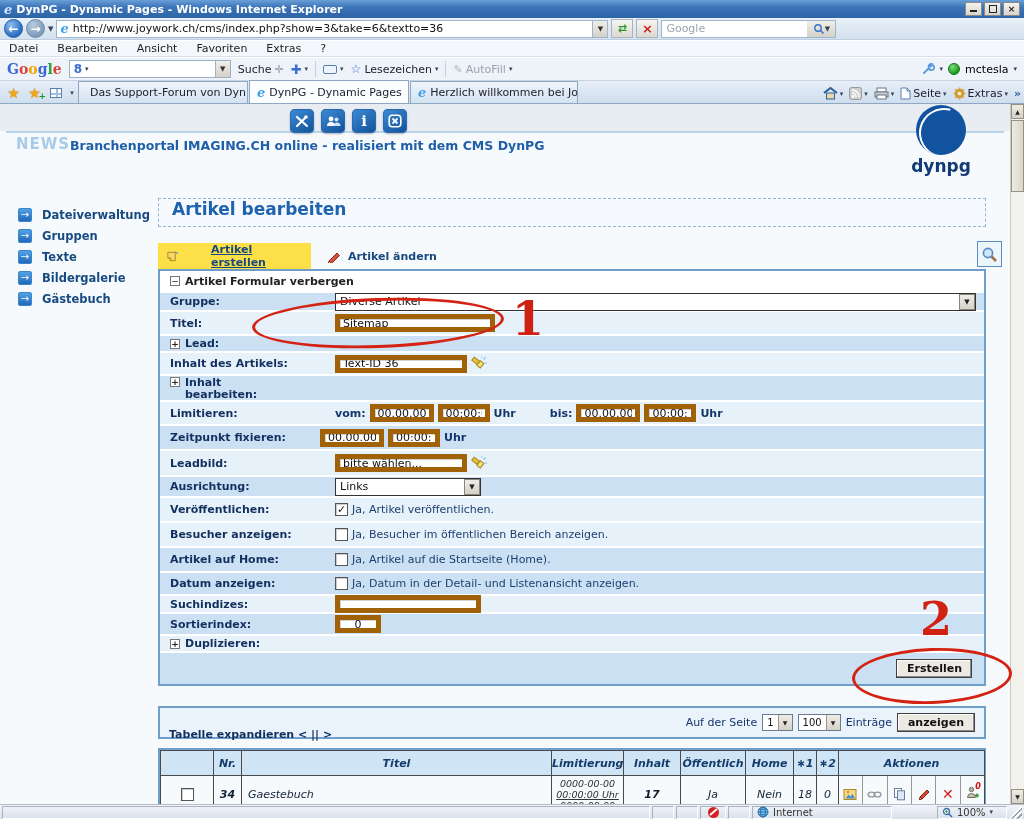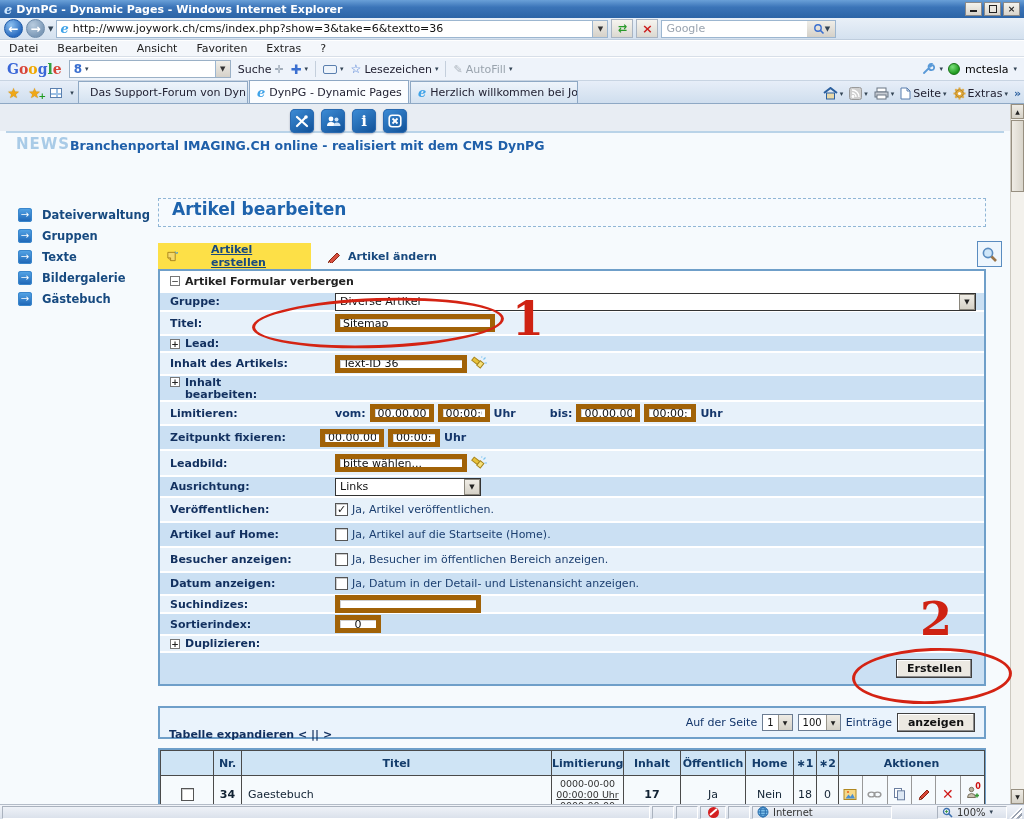--- a/index.html
+++ b/index.html
@@ -138,21 +138,21 @@
   .tbox { position:absolute; left:158px; top:602px; width:828px; height:33px; border:2px solid #6f9fc9; background:#eaf3fc;
     display:flex; align-items:center; padding:0 9px; }
   .tbox-left { font-weight:bold; color:#12305f;margin-top:24px; }
   .tbox-right { margin-left:auto; display:flex; align-items:center; gap:5px; color:#14366b;justify-content:center; }
   .msel { display:flex; border:1px solid #6b7c92; background:#fff; height:17px; align-items:center; }
   .msel .v { padding:0 4px; font-size:10px; color:#111; }
   .msel .a { width:14px; height:15px; background:linear-gradient(#efece5,#d5d1c7); border-left:1px solid #9a968c;
     font-size:6px; display:flex; align-items:center; justify-content:center; color:#222; }
 
   .dtable { position:absolute; left:158px; top:644px; width:828px; border:2px solid #6f9fc9; background:#fbfdff; }
-  table { border-collapse:collapse; width:100%; table-layout:fixed; }
+  table { border-collapse:collapse; width:100%; table-layout:fixed;font-style:italic; }
   th,td { border:1px solid #4a4a4a; font-size:11px; color:#123; overflow:hidden; }
   th { background:#cfe4f5; color:#143c6b; height:25px; font-weight:bold; }
   td { height:36px; text-align:center; background:#f6fafd; }
   td.tl { text-align:left; padding-left:6px; }
   .limcell { font-size:9.5px; line-height:11px; color:#333; }
   .limcell .u { text-decoration:underline; }
   .actions { display:flex; height:36px; align-items:center; }
   .act { flex:1; height:100%; display:flex; align-items:center; justify-content:center; border-left:1px solid #999; }
   .act:first-child { border-left:none; }
   .xred { color:#d01818; font-weight:bold; font-size:14px; }
@@ -387,20 +387,24 @@
           <rect x="1.2" y="1.2" width="11.6" height="11.6" rx="3" fill="none" stroke="#fff" stroke-width="1.6"></rect>
           <line x1="4.5" y1="4.5" x2="9.5" y2="9.5" stroke="#fff" stroke-width="1.8"></line>
           <line x1="9.5" y1="4.5" x2="4.5" y2="9.5" stroke="#fff" stroke-width="1.8"></line>
         </svg>
     </span>
   </div>
 
   <div class="news">NEWS</div>
   <div class="banner">Branchenportal IMAGING.CH online - realisiert mit dem CMS DynPG</div>
 
+  <div class="logo">
+    <div class="logocirc"></div>
+    <div class="logotext">dynpg</div>
+  </div>
 
   <div class="vscroll">
     <span class="sbtn" style="top:0">▲</span>
     <span class="sthumb"></span>
     <span class="sbtn" style="bottom:0">▼</span>
   </div>
 
   <div class="snav">
     <div class="snav-item">
         <span class="snav-ic">→</span>
@@ -555,33 +559,33 @@
     </div>
 
     <div class="frow light" style="height:25px">
       <div class="flbl">Veröffentlichen:</div>
       <div class="fctl">
           <span class="chk">✓</span>
           <span class="chktext">Ja, Artikel veröffentlichen.</span>
         </div>
     </div>
 
+    <div class="frow light" style="height:25px">
+      <div class="flbl">Besucher anzeigen:</div>
+      <div class="fctl">
+          <span class="chk"></span>
+          <span class="chktext">Ja, Besucher im öffentlichen Bereich anzeigen.</span>
+        </div>
+    </div>
+
     <div class="frow dark" style="height:25px">
       <div class="flbl">Artikel auf Home:</div>
       <div class="fctl">
           <span class="chk"></span>
           <span class="chktext">Ja, Artikel auf die Startseite (Home).</span>
-        </div>
-    </div>
-
-    <div class="frow light" style="height:25px">
-      <div class="flbl">Besucher anzeigen:</div>
-      <div class="fctl">
-          <span class="chk"></span>
-          <span class="chktext">Ja, Besucher im öffentlichen Bereich anzeigen.</span>
         </div>
     </div>
 
     <div class="frow dark" style="height:23px">
       <div class="flbl">Datum anzeigen:</div>
       <div class="fctl">
           <span class="chk"></span>
           <span class="chktext">Ja, Datum in der Detail- und Listenansicht anzeigen.</span>
         </div>
     </div>

